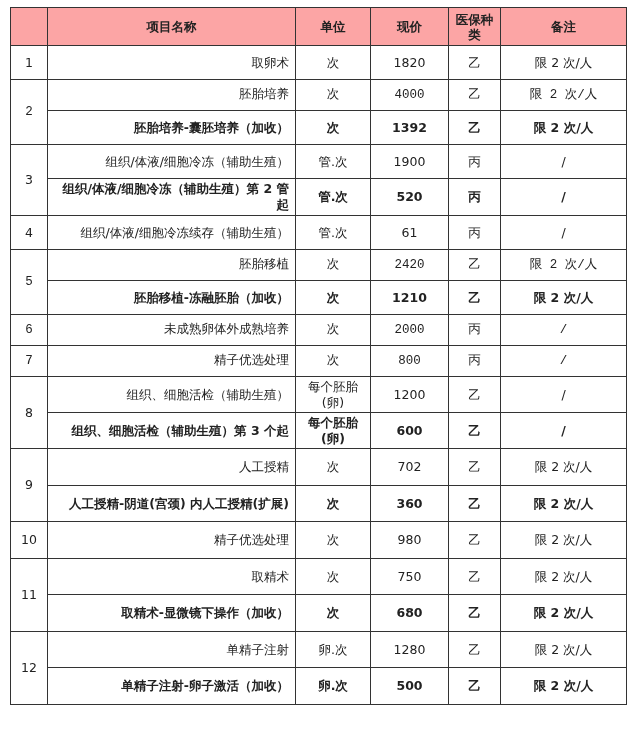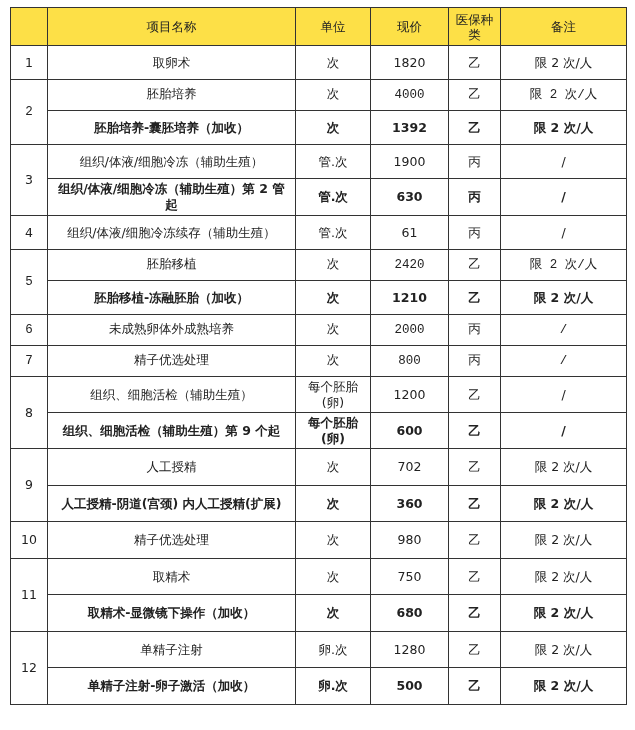--- a/index.html
+++ b/index.html
@@ -8,25 +8,25 @@
   table.fee-table {
     position: absolute; left: 10px; top: 7px;
     border-collapse: collapse; table-layout: fixed;
     width: 616px; font-size: 12.5px;
   }
   table.fee-table th, table.fee-table td {
     border: 1px solid #333; padding: 0 6px; vertical-align: middle;
     line-height: 16px;
   }
   table.fee-table th {
-    background: #fde047; font-weight: normal; text-align: center; font-size: 12.5px;
+    background: #fca5a5; font-weight: bold; text-align: center; font-size: 12.5px;
     height: 37px; padding: 0 3px; line-height: 15px;
   }
   td.c-idx { text-align: center; }
-  td.c-name { text-align: center; }
+  td.c-name { text-align: right; }
   td.c-unit, td.c-price, td.c-type, td.c-note { text-align: center; }
   td.c-unit { padding: 0 2px; line-height: 15px; }
   tr.h35 td { height: 33px; }
   tr.h32 td { height: 30px; font-family: Liberation Mono, monospace; }
   tr.h38 td { height: 36px; }
   tr.h37 td { height: 35px; }
   td.sub { border-top: 1px solid #777; font-weight: bold; }
 </style>
 </head>
 <body>
@@ -81,21 +81,21 @@
       <td class="c-idx" rowspan="2">3</td>
       <td class="c-name">组织/体液/细胞冷冻（辅助生殖）</td>
       <td class="c-unit">管.次</td>
       <td class="c-price">1900</td>
       <td class="c-type">丙</td>
       <td class="c-note">/</td>
     </tr>
     <tr class="h38">
       <td class="c-name sub">组织/体液/细胞冷冻（辅助生殖）第 2 管起</td>
       <td class="c-unit sub">管.次</td>
-      <td class="c-price sub">630</td>
+      <td class="c-price sub">520</td>
       <td class="c-type sub">丙</td>
       <td class="c-note sub">/</td>
     </tr>
 
     <tr class="h35">
       <td class="c-idx">4</td>
       <td class="c-name">组织/体液/细胞冷冻续存（辅助生殖）</td>
       <td class="c-unit">管.次</td>
       <td class="c-price">61</td>
       <td class="c-type">丙</td>
@@ -138,21 +138,21 @@
 
     <tr class="h37">
       <td class="c-idx" rowspan="2">8</td>
       <td class="c-name">组织、细胞活检（辅助生殖）</td>
       <td class="c-unit">每个胚胎(卵)</td>
       <td class="c-price">1200</td>
       <td class="c-type">乙</td>
       <td class="c-note">/</td>
     </tr>
     <tr class="h37">
-      <td class="c-name sub">组织、细胞活检（辅助生殖）第 9 个起</td>
+      <td class="c-name sub">组织、细胞活检（辅助生殖）第 3 个起</td>
       <td class="c-unit sub">每个胚胎(卵)</td>
       <td class="c-price sub">600</td>
       <td class="c-type sub">乙</td>
       <td class="c-note sub">/</td>
     </tr>
 
     <tr class="h38">
       <td class="c-idx" rowspan="2">9</td>
       <td class="c-name">人工授精</td>
       <td class="c-unit">次</td>

